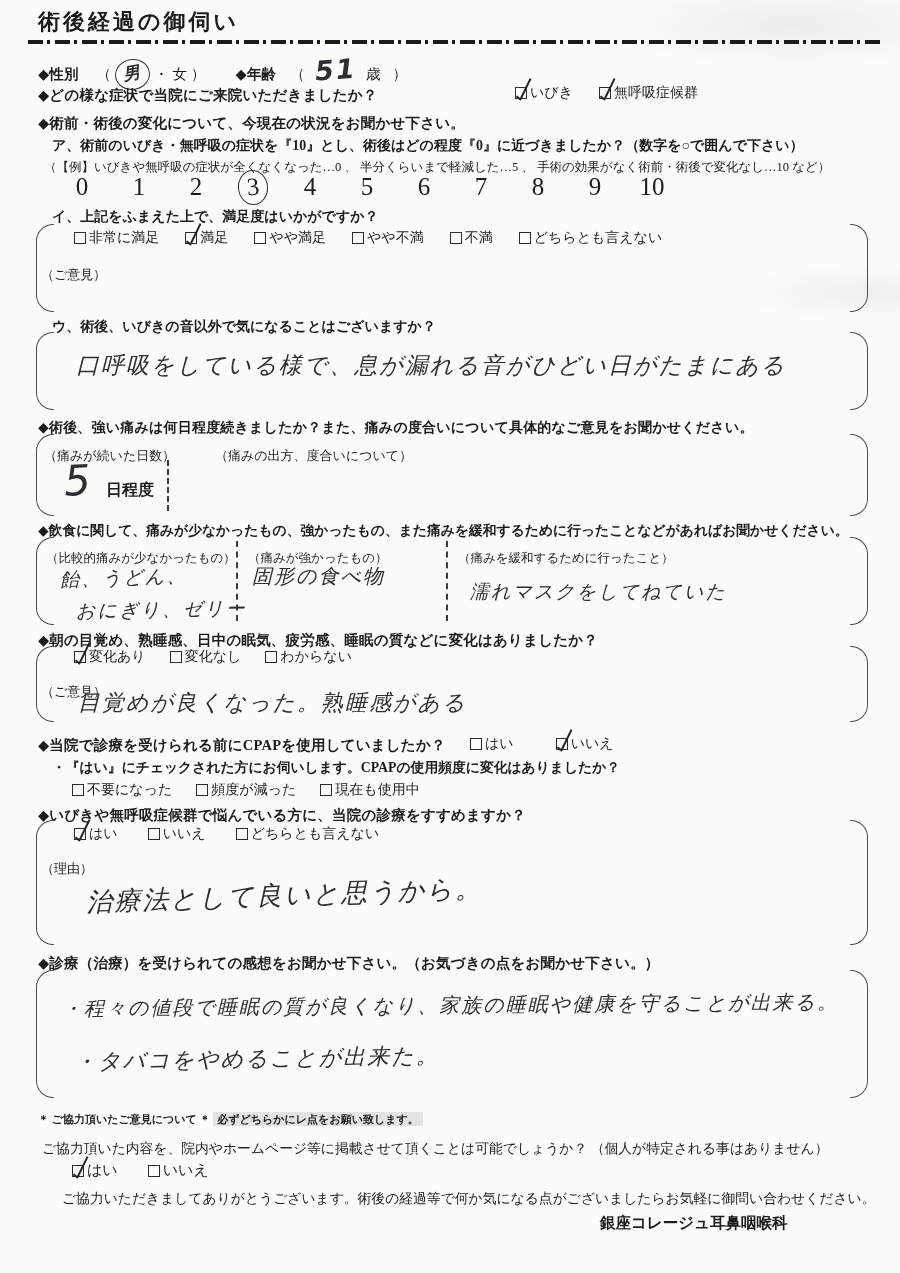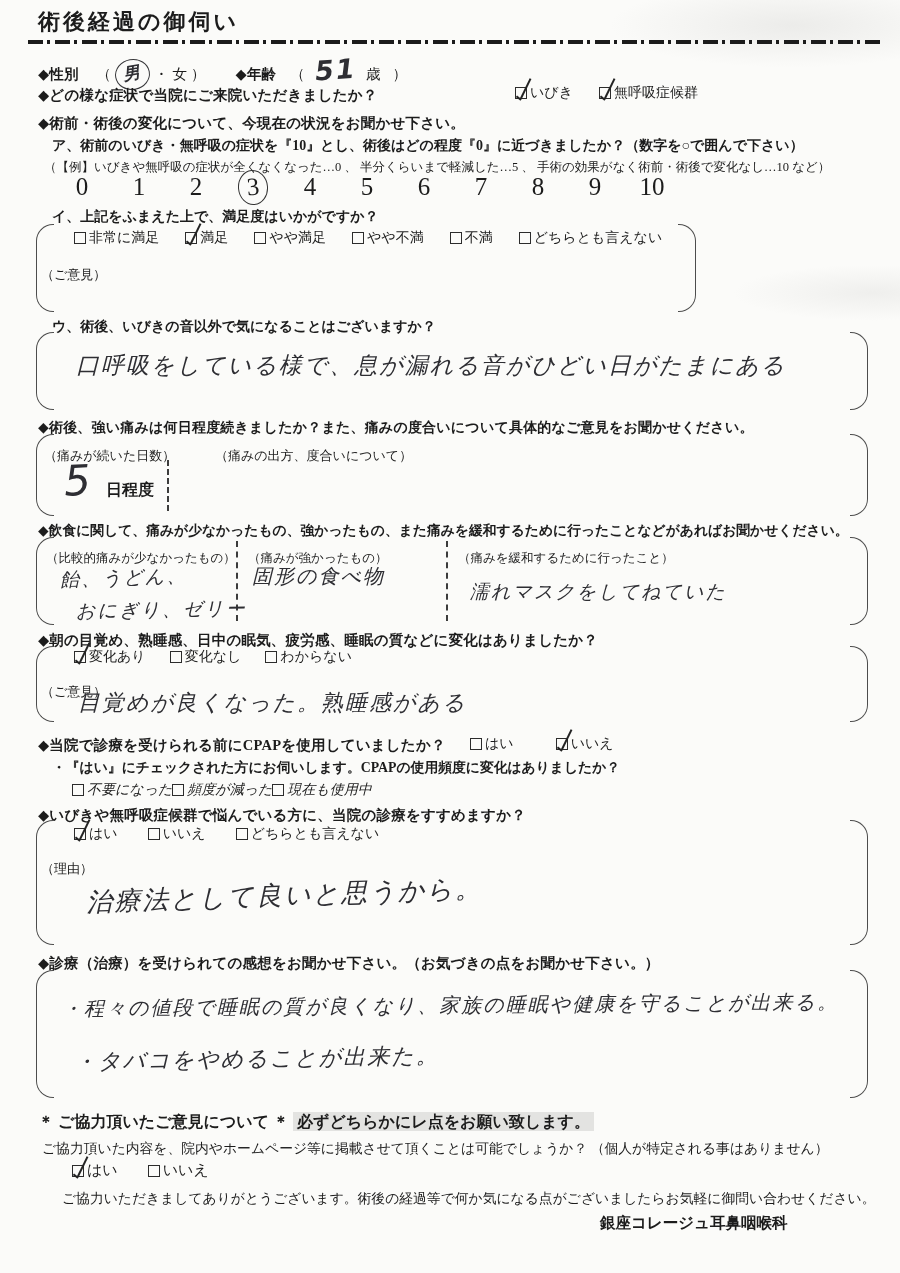--- a/index.html
+++ b/index.html
@@ -102,21 +102,21 @@
     <span class="num"><span class="inner">4</span></span>
     <span class="num"><span class="inner">5</span></span>
     <span class="num"><span class="inner">6</span></span>
     <span class="num"><span class="inner">7</span></span>
     <span class="num"><span class="inner">8</span></span>
     <span class="num"><span class="inner">9</span></span>
     <span class="num"><span class="inner">10</span></span>
   </div>
 
   <div class="abs q2" style="left:52px; top:208px;">イ、上記をふまえた上で、満足度はいかがですか？</div>
-  <div class="pbox" style="left:36px; top:224px; width:660px; height:88px;">
+  <div class="pbox" style="left:36px; top:224px; width:832px; height:88px;">
     <div class="abs" style="left:38px; top:5px; display:flex; gap:26px;">
       <span class="opt">
           <span class="cb"></span>
           <span class="optlabel">非常に満足</span>
         </span>
       <span class="opt">
           <span class="cb checked"></span>
           <span class="optlabel">満足</span>
         </span>
       <span class="opt">
@@ -193,21 +193,21 @@
     <span class="opt">
         <span class="cb"></span>
         <span class="optlabel">はい</span>
       </span>
     <span class="opt">
         <span class="cb checked"></span>
         <span class="optlabel">いいえ</span>
       </span>
   </div>
   <div class="abs q2" style="left:52px; top:759px; font-size:13.8px;">・『はい』にチェックされた方にお伺いします。CPAPの使用頻度に変化はありましたか？</div>
-  <div class="abs" style="left:72px; top:781px; display:flex; font-style:italic;">
+  <div class="abs" style="left:72px; top:781px; display:flex; gap:24px;">
     <span class="opt">
         <span class="cb"></span>
         <span class="optlabel">不要になった</span>
       </span>
     <span class="opt">
         <span class="cb"></span>
         <span class="optlabel">頻度が減った</span>
       </span>
     <span class="opt">
         <span class="cb"></span>
@@ -234,21 +234,21 @@
     <div class="abs boxlabel" style="left:5px; top:34px;">（理由）</div>
     <div class="abs hw" style="left:50px; top:58px; font-size:26px; transform:rotate(-2deg);">治療法として良いと思うから。</div>
   </div>
 
   <div class="abs q" style="left:38px; top:954px;">◆診療（治療）を受けられての感想をお聞かせ下さい。（お気づきの点をお聞かせ下さい。）</div>
   <div class="pbox" style="left:36px; top:970px; width:832px; height:128px;">
     <div class="abs hw" style="left:26px; top:22px; font-size:20px; transform:rotate(-.5deg);">・程々の値段で睡眠の質が良くなり、家族の睡眠や健康を守ることが出来る。</div>
     <div class="abs hw" style="left:38px; top:74px; font-size:22px; transform:rotate(-1deg);">・タバコをやめることが出来た。</div>
   </div>
 
-  <div class="abs" style="left:38px; top:1112px; font-size:16px; font-weight:bold; white-space:nowrap;">
+  <div class="abs" style="left:38px; top:1112px; font-size:11px; font-weight:bold; white-space:nowrap;">
     <span>＊ ご協力頂いたご意見について ＊ </span><span class="hl gothic">必ずどちらかにレ点をお願い致します。</span>
   </div>
   <div class="abs" style="left:42px; top:1140px; font-size:13.8px; white-space:nowrap;">ご協力頂いた内容を、院内やホームページ等に掲載させて頂くことは可能でしょうか？ （個人が特定される事はありません）</div>
   <div class="abs" style="left:72px; top:1161px; display:flex; gap:30px;">
     <span class="opt">
         <span class="cb checked"></span>
         <span class="optlabel" style="font-size:15px;">はい</span>
       </span>
     <span class="opt">
         <span class="cb"></span>

